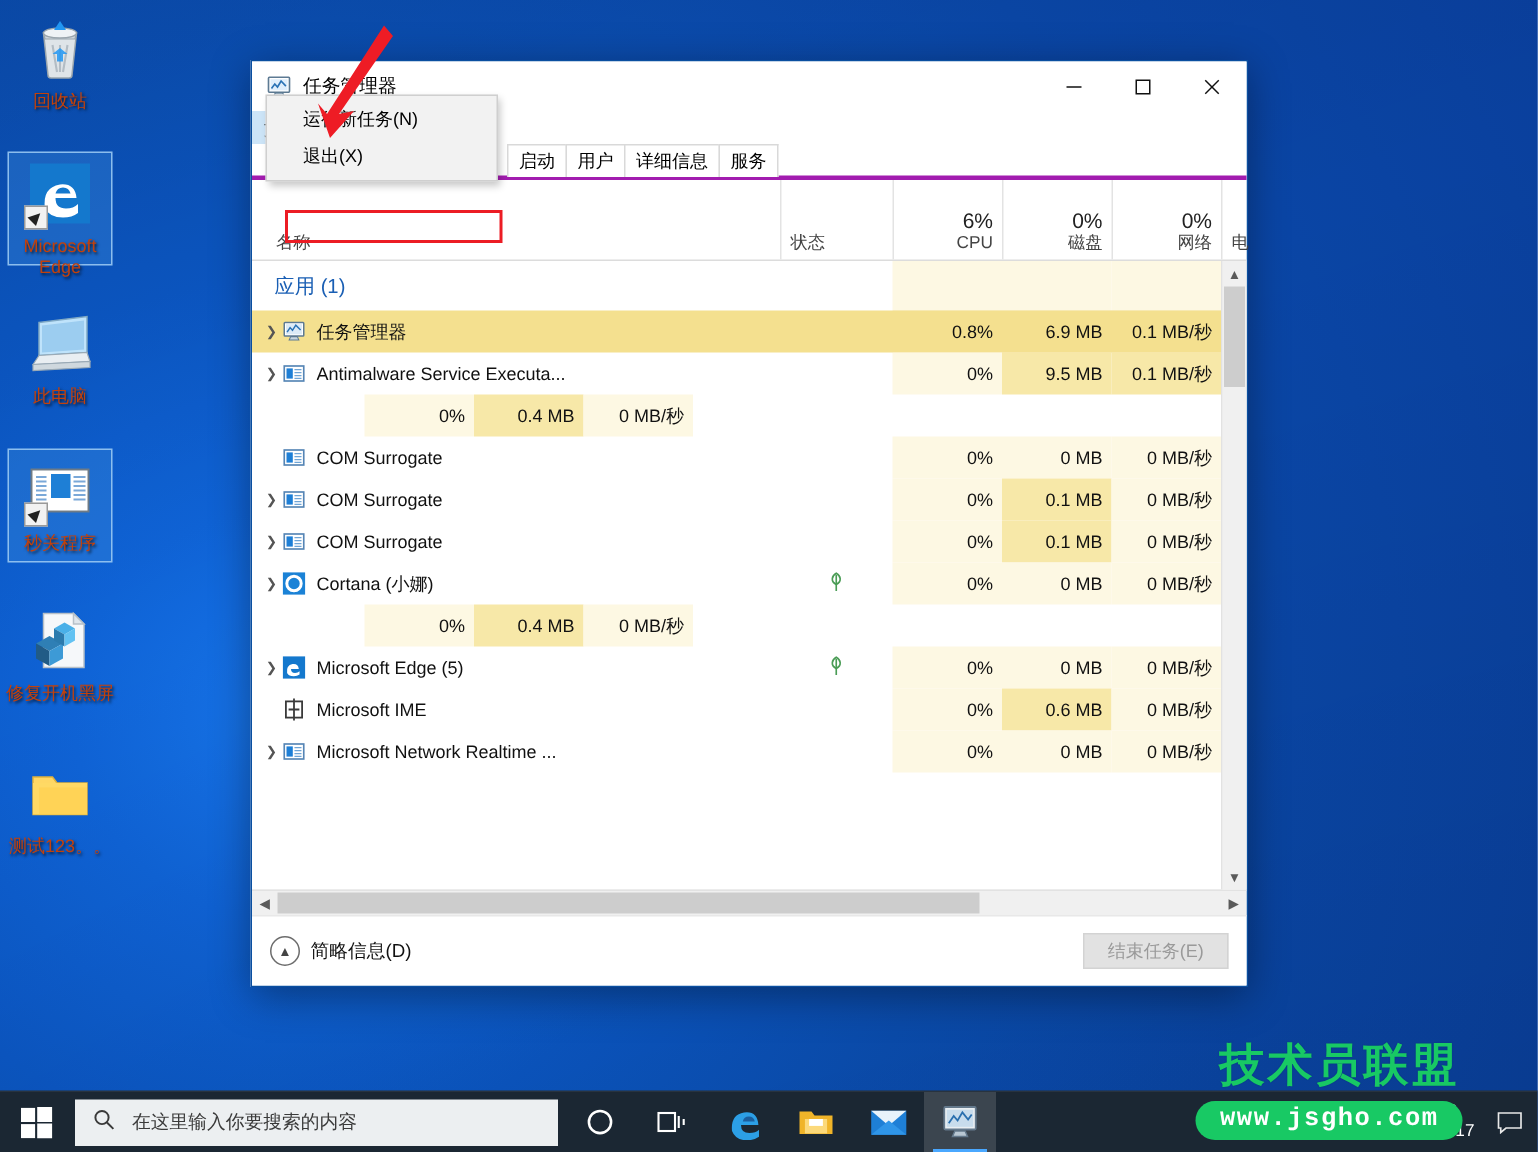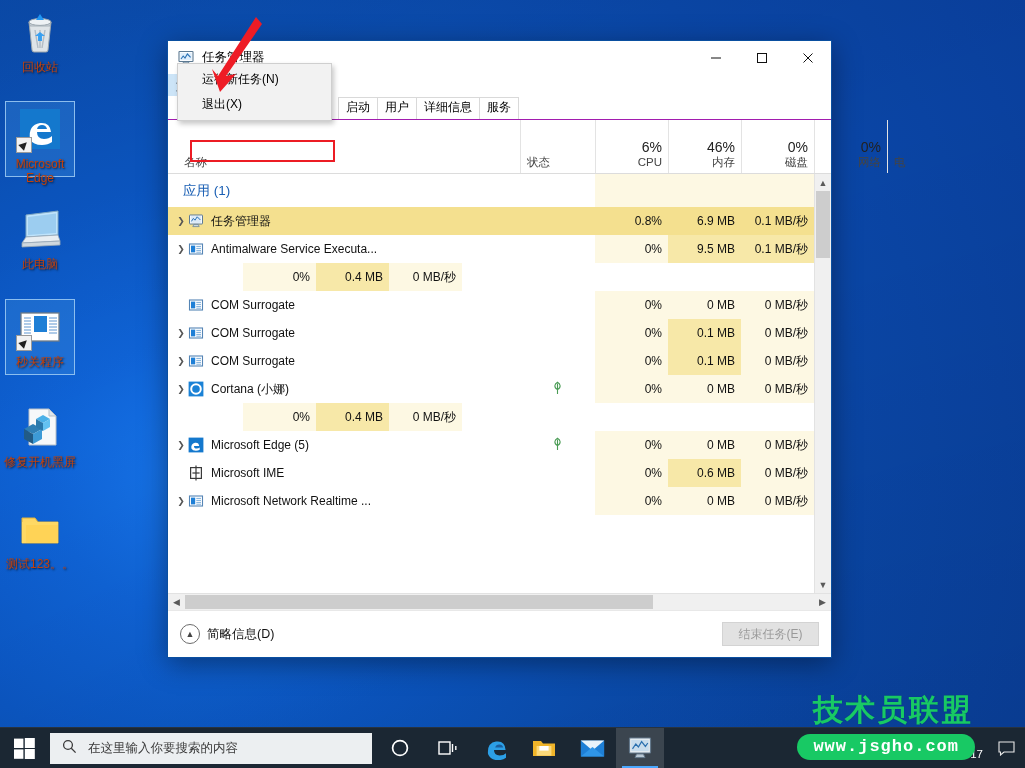--- a/index.html
+++ b/index.html
@@ -95,23 +95,23 @@
     display: flex; align-items: stretch;
     font-size: 12px; color: #000;
     background: #fff;
     position: relative; z-index: 30;
   }
   .menuitem { padding: 2px 8px 0 8px; display:flex; align-items:center; }
   .menuitem.active { background: #cce4f7; }
 
   .tabstrip {
     height: 24px; flex: 0 0 auto;
-    display: flex; align-items: center;
+    display: flex; align-items: flex-start;
     background: #fff;
-    border-bottom: 1px solid #a21caf;
+    border-bottom: 3px solid #a21caf;
     padding-left: 5px;
     position: relative; z-index: 5;
   }
   .tab {
     font-size: 12px; color: #000;
     padding: 2px 7px 3px 7px;
     border: 1px solid #d9d9d9;
     border-bottom: none;
     background: #fff;
     margin-right: -1px;
@@ -436,24 +436,20 @@
     </div>
     <div class="ch left" style="flex:0 0 75px;">
       <span class="pct" style="visibility:hidden">.</span>
       <span class="nm">状态</span>
     </div>
     <div class="ch right" style="flex:0 0 73px;">
       <span class="pct">6%</span>
       <span class="nm">CPU</span>
     </div>
     <div class="ch right" style="flex:0 0 73px;">
-      <span class="pct">46%</span>
-      <span class="nm">内存</span>
-    </div>
-    <div class="ch right" style="flex:0 0 73px;">
       <span class="pct">0%</span>
       <span class="nm">磁盘</span>
     </div>
     <div class="ch right" style="flex:0 0 73px;">
       <span class="pct">0%</span>
       <span class="nm">网络</span>
     </div>
     <div class="ch right" style="flex:1 1 auto;">
       <span class="pct" style="visibility:hidden">.</span>
       <span class="nm">电</span>

